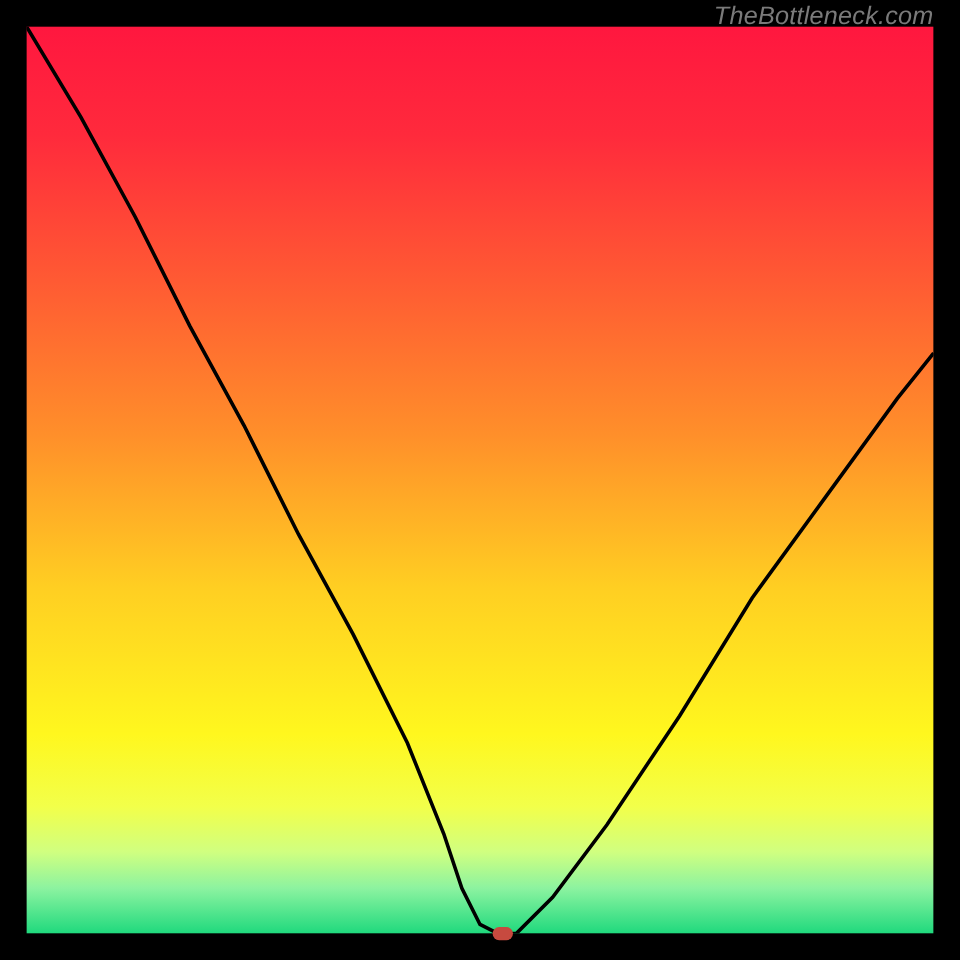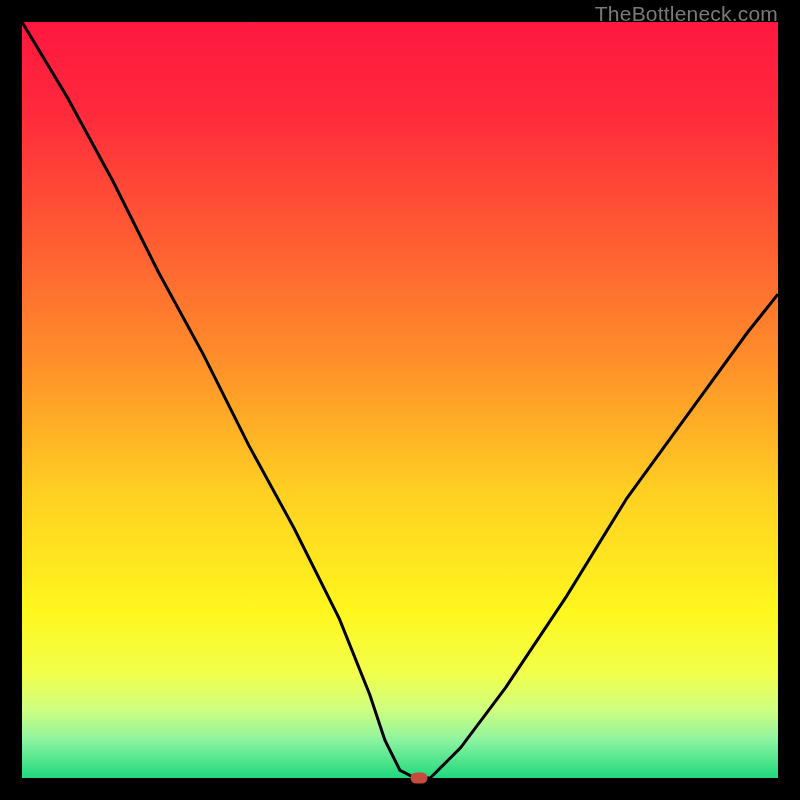--- a/index.html
+++ b/index.html
@@ -27,20 +27,21 @@
     height: 756px;
   }
   .watermark {
     position: absolute;
     top: 2px;
     right: 22px;
     color: #7a7a7a;
     font-size: 21px;
     font-weight: 500;
     letter-spacing: 0.2px;
+    font-style: italic;
   }
   .marker {
     position: absolute;
     width: 17px;
     height: 11px;
     border-radius: 6px;
     background: #c74a3f;
     transform: translate(-50%, -50%);
   }
 </style>

